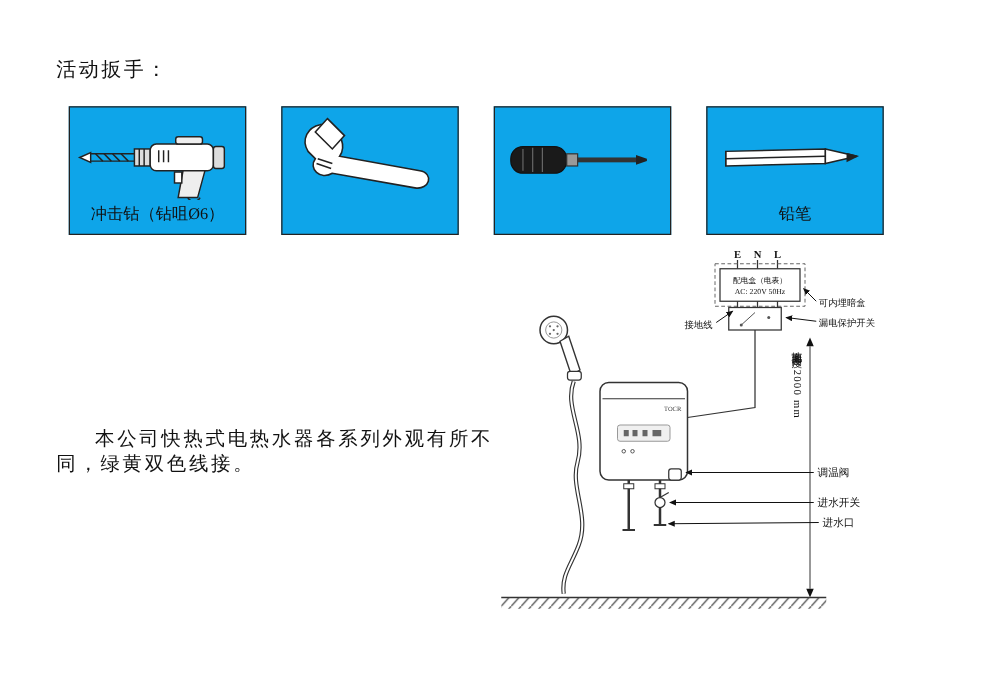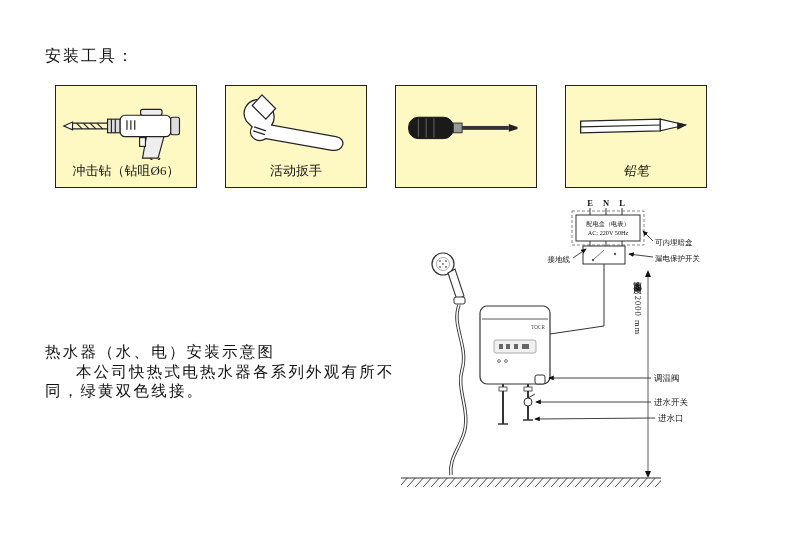--- a/index.html
+++ b/index.html
@@ -7,28 +7,28 @@
   body {
     position:relative; overflow:hidden; background:#ffffff;
     font-family:"Liberation Serif","DejaVu Serif",serif; color:#111;
   }
   .tools-title {
     position:absolute; left:45px; top:46px;
     font-size:16px; letter-spacing:2px;
   }
   .tool-box {
     position:absolute; top:85px; width:142px; height:103px;
-    border:1px solid #222; background:#fef9c3;
+    border:1px solid #222; background:#0ea5e9;
   }
   .tool-box .art { position:absolute; left:0; top:4px; width:100%; height:70px; }
   .tool-box .tool-label {
     position:absolute; bottom:7px; left:0; width:100%;
     text-align:center; font-size:13px;
   }
-  #tool-1{ left:55px; } #tool-2{ left:225px; } #tool-3{ left:395px; } #tool-4{ left:565px;font-style:italic; }
+  #tool-1{ left:55px; } #tool-2{ left:225px; } #tool-3{ left:395px; } #tool-4{ left:565px; }
 
   .desc { position:absolute; left:45px; top:342px; width:372px;
           font-size:15.5px; line-height:19.5px; letter-spacing:2.2px; }
   .desc .para { text-indent:2em; }
 
   .diagram { position:absolute; left:393px; top:188px; width:345px; height:330px; }
   .diagram svg.diagram-svg { position:absolute; left:0; top:0; width:345px; height:330px; }
   .vtext {
     position:absolute; left:236px; top:86px; width:13px; height:210px;
     writing-mode:vertical-rl; font-size:8.5px; letter-spacing:1px; line-height:1;
@@ -39,21 +39,21 @@
   svg text { fill:#111; font-family:"Liberation Serif","DejaVu Serif",serif; }
   .s5 { font-size:5.2px; fill:#444; }
   .s6 { font-size:6.2px; }
   .s7 { font-size:7.5px; }
   .s8 { font-size:8.5px; }
   .tb { font-size:8.5px; font-weight:bold; }
 </style>
 </head>
 <body>
 
-<div class="tools-title">安装工具：</div>
+<div class="tools-title">活动扳手：</div>
 
 <div class="tool-box" id="tool-1">
   <svg class="art" viewBox="0 0 142 72">
     <g stroke="#222" fill="none" stroke-width="1.2">
       <polygon points="7,37 16,33 16,41" fill="#fff"></polygon>
       <line x1="16" y1="34" x2="52" y2="34"></line>
       <line x1="16" y1="40" x2="52" y2="40"></line>
       <line x1="20" y1="34" x2="26" y2="40"></line>
       <line x1="27" y1="34" x2="33" y2="40"></line>
       <line x1="34" y1="34" x2="40" y2="40"></line>
@@ -77,21 +77,20 @@
 
 <div class="tool-box" id="tool-2">
   <svg class="art" viewBox="0 0 142 72">
     <g stroke="#222" stroke-width="1.3" fill="#fff">
       <path d="M30,10 C20,12 14,22 20,32 L26,38 C20,46 30,56 40,50 L108,62 C120,64 124,50 112,48 L46,36 C52,28 46,14 38,10 Z"></path>
       <polygon points="36,5 50,19 40,30 26,16"></polygon>
       <line x1="28" y1="38" x2="40" y2="42"></line>
       <line x1="27" y1="42" x2="39" y2="46"></line>
     </g>
   </svg>
-  <div class="tool-label">活动扳手</div>
 </div>
 
 <div class="tool-box" id="tool-3">
   <svg class="art" viewBox="0 0 142 72">
     <rect x="12" y="28" width="46" height="22" rx="10" fill="#1a1a1a" stroke="#111"></rect>
     <line x1="22" y1="30" x2="22" y2="48" stroke="#666"></line>
     <line x1="30" y1="29" x2="30" y2="49" stroke="#666"></line>
     <line x1="38" y1="29" x2="38" y2="49" stroke="#666"></line>
     <rect x="58" y="34" width="9" height="10" fill="#999" stroke="#333"></rect>
     <rect x="67" y="37" width="48" height="4" fill="#333"></rect>
@@ -106,21 +105,20 @@
       <line x1="14" y1="38" x2="96" y2="36"></line>
       <polygon points="96,30 122,36 96,42"></polygon>
       <polygon points="114,34 122,36 114,40" fill="#222"></polygon>
       <line x1="14" y1="32" x2="14" y2="44"></line>
     </g>
   </svg>
   <div class="tool-label">铅笔</div>
 </div>
 
 <div class="desc">
-  <div>热水器（水、电）安装示意图</div>
   <div class="para">本公司快热式电热水器各系列外观有所不同，绿黄双色线接。</div>
 </div>
 
 <div class="diagram">
   <svg class="diagram-svg" viewBox="0 0 345 330">
     <defs>
       <marker id="ah" markerWidth="8" markerHeight="8" refX="6" refY="3" orient="auto">
         <path d="M0,0 L7,3 L0,6 Z" fill="#111"></path>
       </marker>
       <pattern id="hatch" width="8" height="9" patternUnits="userSpaceOnUse">

